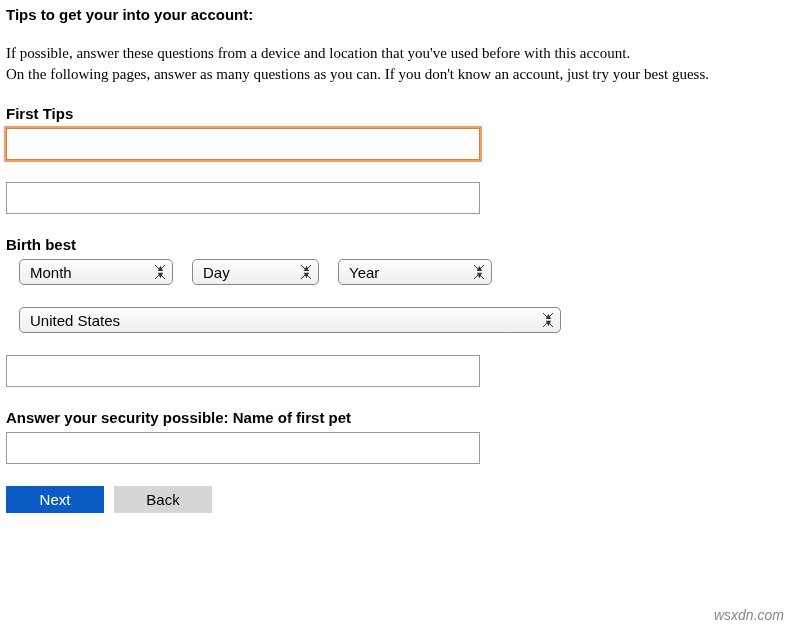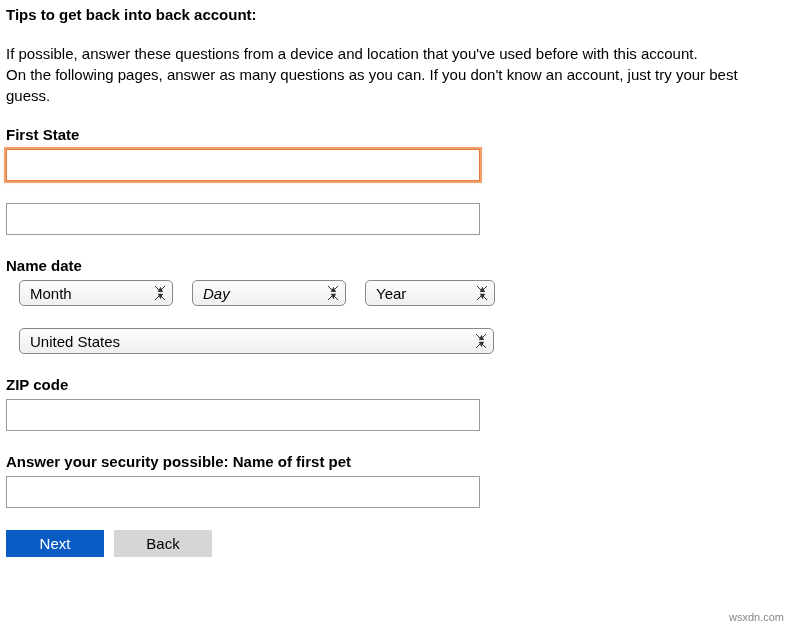--- a/index.html
+++ b/index.html
@@ -11,20 +11,21 @@
       padding: 6px;
       width: 790px;
     }
     .heading {
       font-weight: bold;
       margin-bottom: 20px;
     }
     .tips {
       margin-bottom: 20px;
       line-height: 1.4;
+      font-family: Liberation Serif, serif;
     }
     .field-group {
       margin-bottom: 22px;
     }
     .field-label {
       font-weight: bold;
       display: block;
       margin-bottom: 6px;
     }
     .text-input {
@@ -82,23 +83,23 @@
       position: absolute;
       right: 8px;
       top: 50%;
       transform: translateY(-50%);
       pointer-events: none;
       font-size: 9px;
       line-height: 7px;
       color: #333;
     }
     .select-month { width: 154px; }
-    .select-day   { width: 154px; font-style: italic; }
-    .select-year  { width: 130px; }
-    .select-wide  { width: 475px; }
+    .select-day   { width: 127px; }
+    .select-year  { width: 154px; }
+    .select-wide  { width: 542px; }
     .button-row {
       display: flex;
       gap: 10px;
       margin-top: 16px;
     }
     .btn {
       width: 98px;
       height: 27px;
       border: none;
       font-size: 15px;
@@ -110,45 +111,46 @@
       color: #fff;
     }
     .btn-secondary {
       background: #d6d6d6;
       color: #000;
     }
     .watermark {
       position: fixed;
       bottom: 4px;
       right: 6px;
-      font-size: 11px;
+      font-size: 14px;
       color: #888;
+      font-style: italic;
     }
   </style>
 </head>
 <body>
 
-<div class="heading">Tips to get back into back account:</div>
+<div class="heading">Tips to get your into your account:</div>
 
 <div class="tips">
   <div>If possible, answer these questions from a device and location that you've used before with this account.</div>
   <div>On the following pages, answer as many questions as you can. If you don't know an account, just try your best guess.</div>
 </div>
 
 <div class="field-group">
-  <label class="field-label">First State</label>
+  <label class="field-label">First Tips</label>
   <input type="text" class="text-input focused" value="" style="">
 </div>
 
 <div class="field-group">
   <input type="text" class="text-input" value="" style="">
 </div>
 
 <div class="field-group">
-  <label class="field-label">Name date</label>
+  <label class="field-label">Birth best</label>
   <div class="select-row">
     <div class="select-wrap">
       <select class="select select-month">
         <option>Month</option>
       </select>
       <span class="sort-icon">▲<br>▼</span>
     </div>
     <div class="select-wrap">
       <select class="select select-day">
         <option>Day</option>
@@ -170,21 +172,20 @@
       <option>United States</option>
     </select>
     <span class="sort-icon">▲<br>▼</span>
   </div>
 </div>
 
 <div class="field-group">
 </div>
 
 <div class="field-group">
-  <label class="field-label">ZIP code</label>
   <input type="text" class="text-input" value="" style="">
 </div>
 
 <div class="field-group">
   <label class="field-label">Answer your security possible: Name of first pet</label>
   <input type="text" class="text-input" value="" style="">
 </div>
 
 <div class="button-row">
   <button class="btn btn-primary">Next</button>

